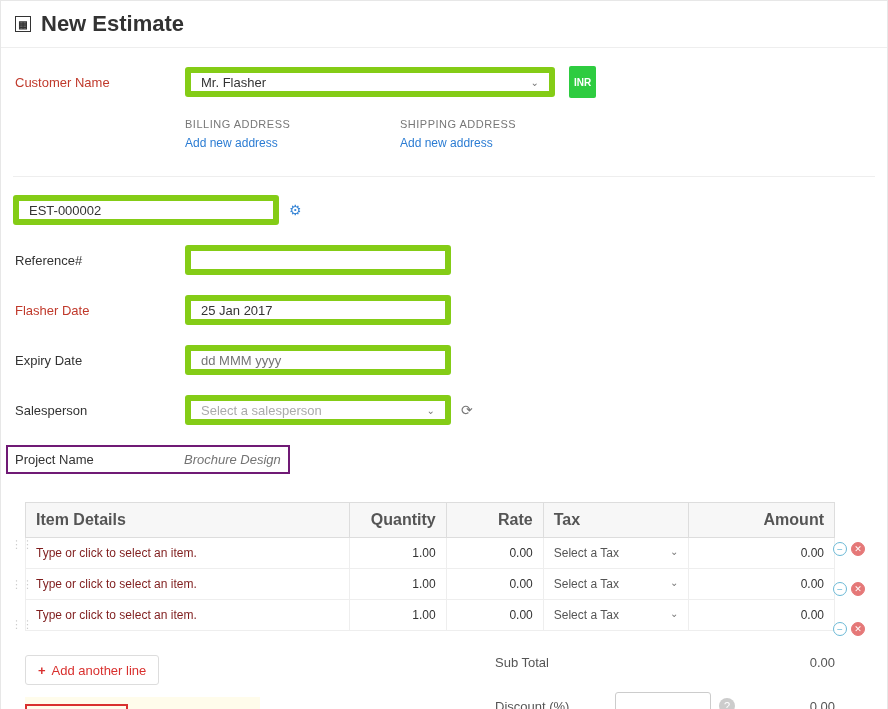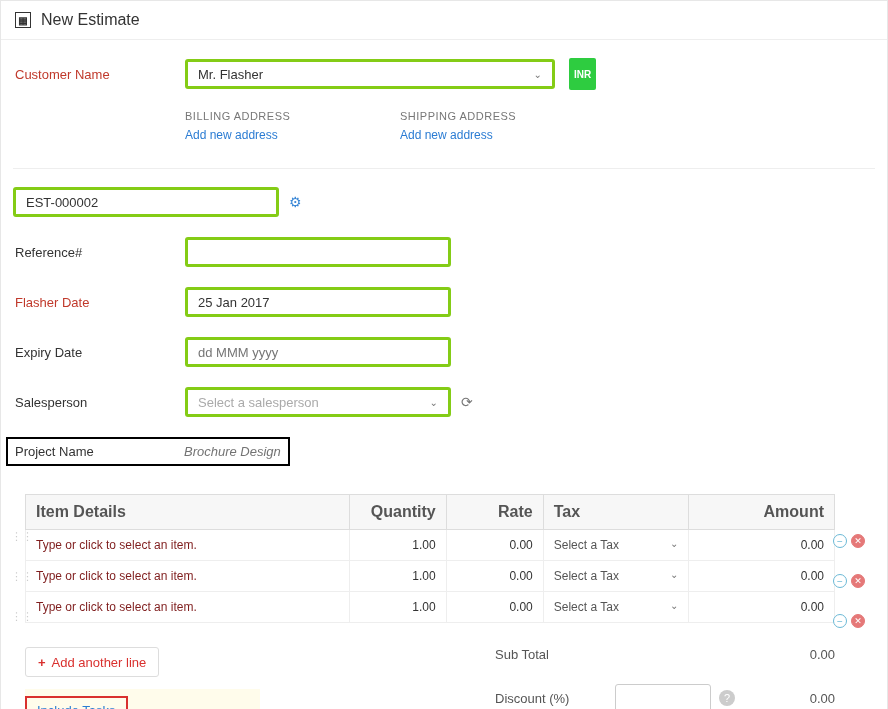--- a/index.html
+++ b/index.html
@@ -22,38 +22,38 @@
   gap: 10px;
 }
 .header-icon {
   width: 16px; height: 16px;
   border: 1.5px solid #333;
   display: inline-flex;
   align-items: center; justify-content: center;
   font-size: 10px;
   font-weight: bold;
 }
-.header-title { font-size: 16px; font-weight: 400; color: #333; }
+.header-title { font-size: 22px; font-weight: 700; color: #333; }
 .form-area { padding: 18px 12px 0 12px; }
 .row {
   display: flex;
   align-items: center;
   margin-bottom: 20px;
 }
 .label {
   width: 172px;
   font-size: 13px;
   color: #333;
   padding-left: 2px;
 }
 .label.required { color: #c0392b; }
 .label-col { width: 172px; }
 .input, .select {
   height: 30px;
-  border: 3px solid #84cc16;
+  border: 6px solid #84cc16;
   border-radius: 3px;
   padding: 5px 10px;
   font-size: 13px;
   color: #333;
   background: #fff;
 }
 .select {
   display: flex;
   align-items: center;
   justify-content: space-between;
@@ -98,21 +98,21 @@
   cursor: pointer;
 }
 .refresh-icon {
   color: #777;
   font-size: 14px;
   margin-left: 10px;
   cursor: pointer;
 }
 .placeholder { color: #aaa; }
 .project-row {
-  border: 2px solid #000000;
+  border: 2px solid #701a75;
   padding: 5px 7px;
   display: inline-flex;
   align-items: center;
   margin-left: -7px;
   margin-bottom: 28px;
 }
 .project-label { width: 169px; font-size: 13px; color: #333; }
 .project-value { font-style: italic; color: #737373; }
 
 

